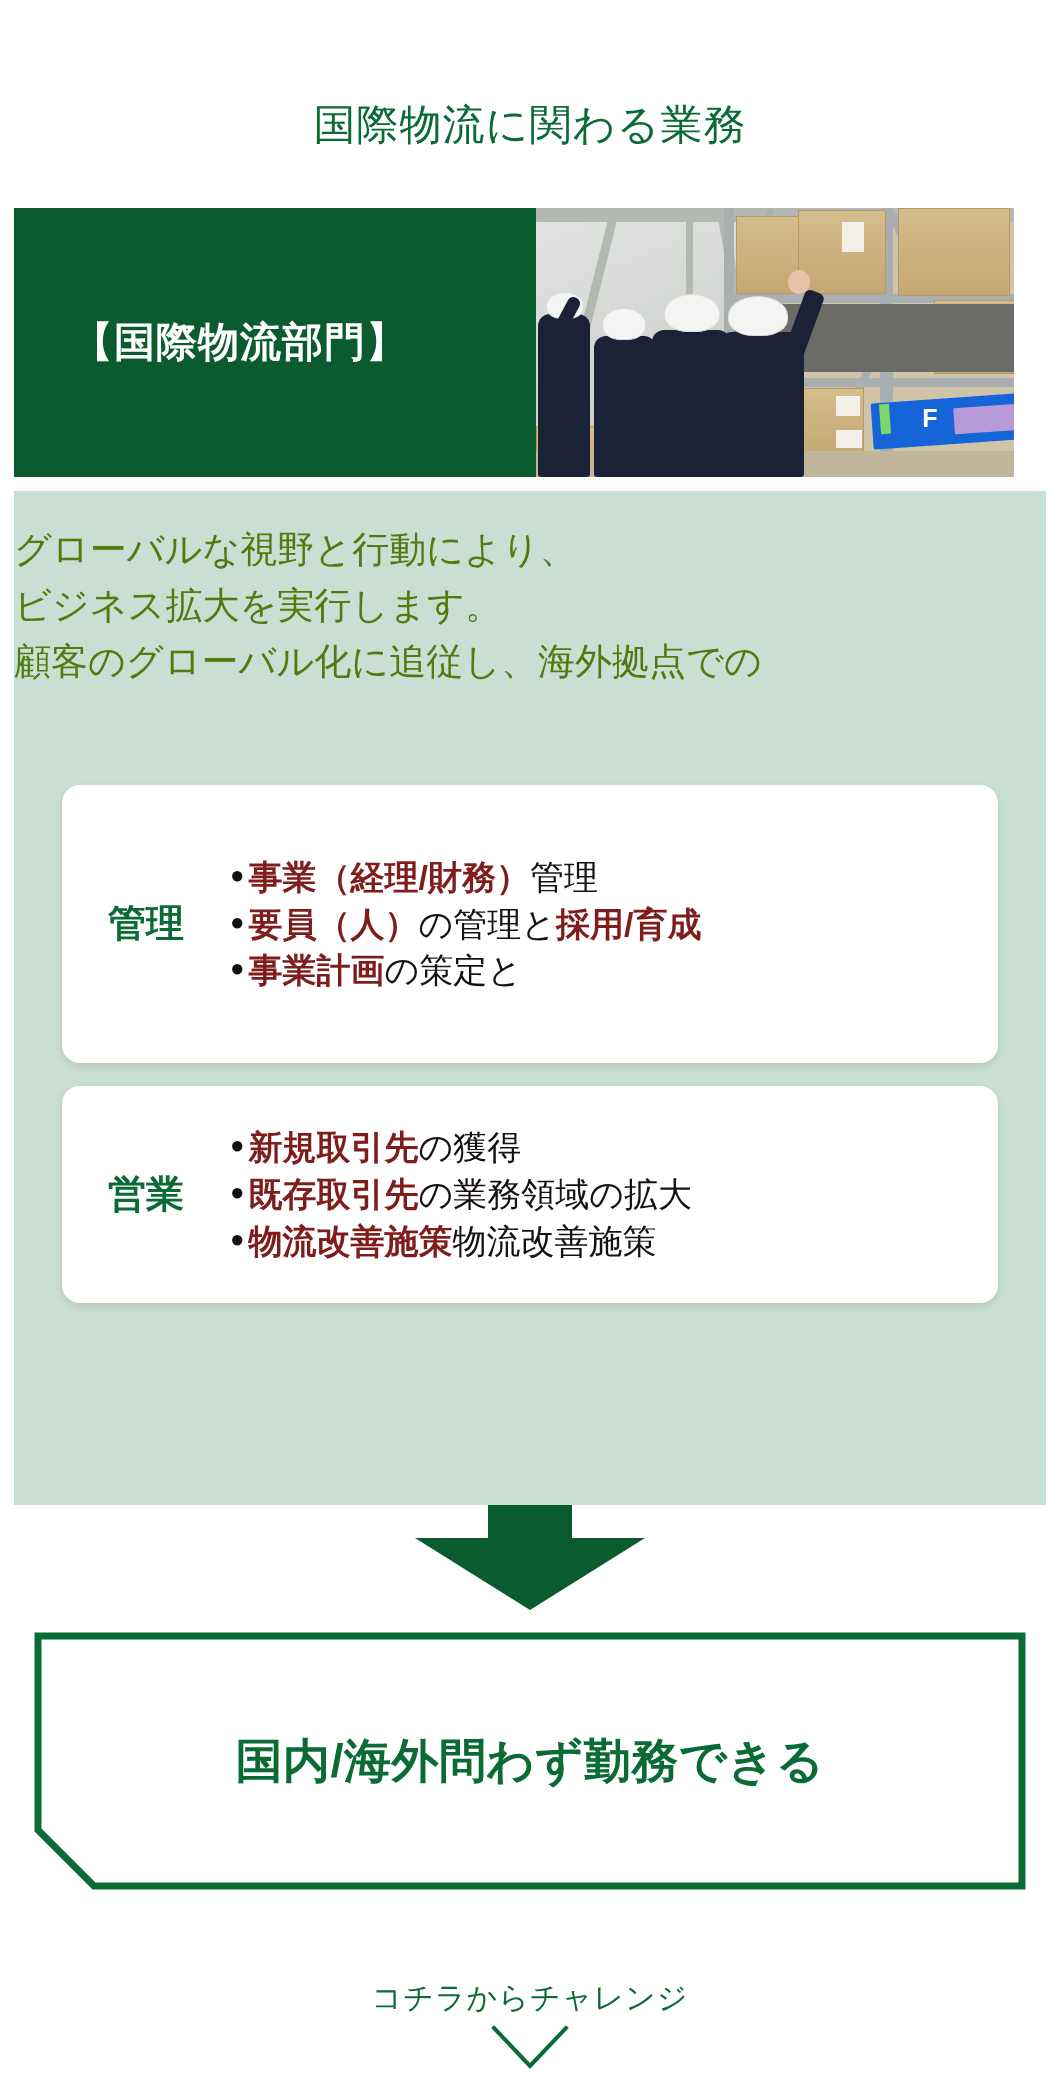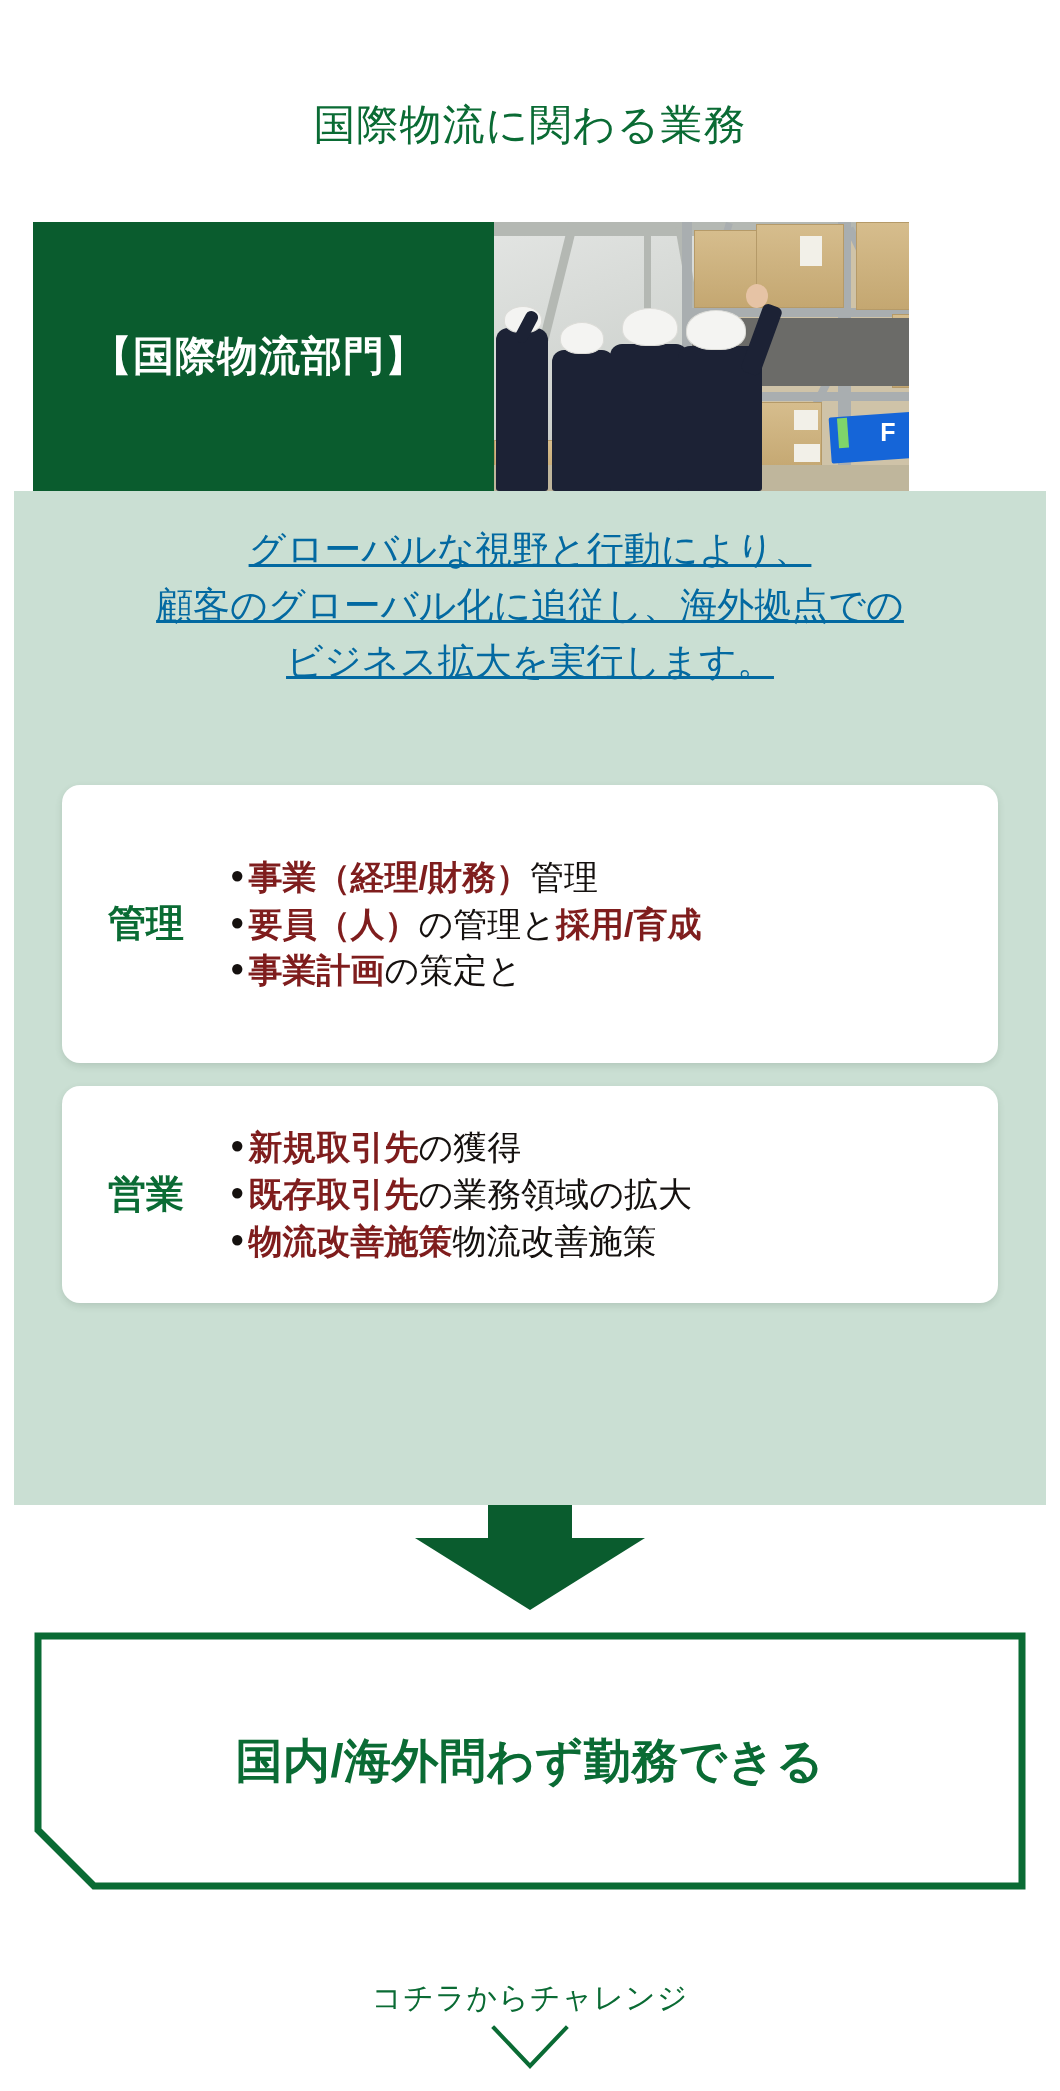--- a/index.html
+++ b/index.html
@@ -25,26 +25,25 @@
     font-size: 42px;
     font-weight: normal;
     color: #0a6b34;
     letter-spacing: 1px;
     line-height: 1;
   }
 
   
   .header-band {
     position: absolute;
-    top: 222px;
+    top: 208px;
     left: 14px;
-    width: 876px;
+    width: 1000px;
     height: 269px;
     display: flex;
-    margin-left: 19px;
   }
   .dept-block {
     width: 538px;
     height: 269px;
     background: #0a5c2e;
     display: flex;
     align-items: center;
     box-sizing: border-box;
     padding-left: 58px;
   }
@@ -140,25 +139,24 @@
     width: 1032px;
     height: 1014px;
     background: #cadfd3;
   }
 
   .lead {
     position: absolute;
     top: 31px;
     left: 0;
     width: 1032px;
-    text-align: center;
-    color: #0369a1;
+    text-align: left;
+    color: #4d7c0f;
     font-size: 37px;
     line-height: 1.52;
-    text-decoration: underline;
   }
 
   
   .card {
     position: absolute;
     left: 48px;
     width: 936px;
     background: #ffffff;
     border-radius: 18px;
     box-shadow: 0 3px 7px rgba(60, 90, 70, 0.16);
@@ -326,22 +324,22 @@
     <div class="ph-sign-green" style="left:344px;top:196px;width:10px;height:30px;transform:rotate(-4deg);"></div>
     <div class="ph-sign-f" style="left:386px;top:198px;">F</div>
     <div class="ph-sign-chip" style="left:418px;top:198px;width:66px;height:26px;transform:rotate(-4deg);"></div>
   </div>
 </div>
 
 <div class="mint-panel">
 
   <div class="lead">
     <div>グローバルな視野と行動により、</div>
+    <div>ビジネス拡大を実行します。</div>
     <div>顧客のグローバル化に追従し、海外拠点での</div>
-    <div>ビジネス拡大を実行します。</div>
   </div>
 
   <div class="card card-admin">
     <div class="card-tag">管理</div>
     <div class="card-list">
 
       <div class="bullet-row">
         <span class="bullet-dot">●</span>
         <span class="bullet-text">
           <span class="hl">事業（経理/財務）</span><span>管理</span>

